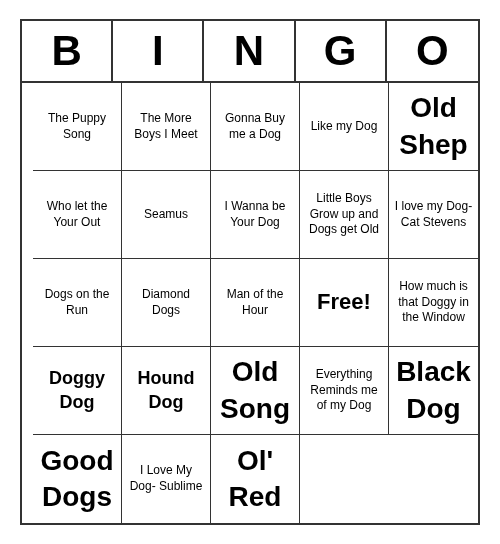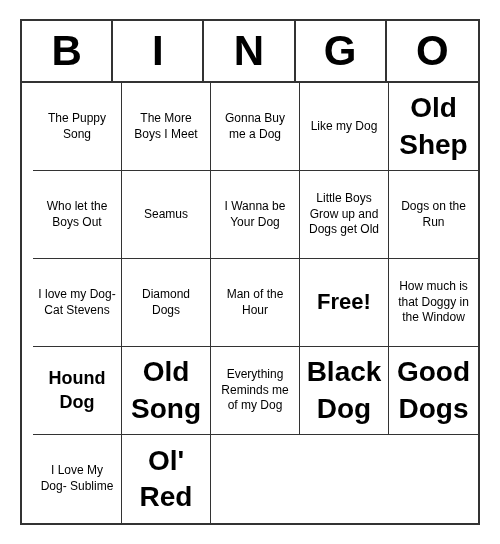--- a/index.html
+++ b/index.html
@@ -79,30 +79,31 @@
       <div class="bingo-letter">N</div>
       <div class="bingo-letter">G</div>
       <div class="bingo-letter">O</div>
     </div>
   <div class="bingo-grid">
   <div class="bingo-cell">The Puppy Song</div>
       <div class="bingo-cell">The More Boys I Meet</div>
       <div class="bingo-cell">Gonna Buy me a Dog</div>
       <div class="bingo-cell">Like my Dog</div>
       <div class="bingo-cell xl-text">Old Shep</div>
-      <div class="bingo-cell">Who let the Boys Out</div>
+      <div class="bingo-cell">Who let the Your Out</div>
       <div class="bingo-cell">Seamus</div>
       <div class="bingo-cell">I Wanna be Your Dog</div>
       <div class="bingo-cell">Little Boys Grow up and Dogs get Old</div>
+      <div class="bingo-cell">I love my Dog- Cat Stevens</div>
       <div class="bingo-cell">Dogs on the Run</div>
-      <div class="bingo-cell">I love my Dog- Cat Stevens</div>
       <div class="bingo-cell">Diamond Dogs</div>
       <div class="bingo-cell">Man of the Hour</div>
       <div class="bingo-cell free">Free!</div>
       <div class="bingo-cell">How much is that Doggy in the Window</div>
+      <div class="bingo-cell medium-text">Doggy Dog</div>
       <div class="bingo-cell medium-text">Hound Dog</div>
       <div class="bingo-cell xl-text">Old Song</div>
       <div class="bingo-cell">Everything Reminds me of my Dog</div>
       <div class="bingo-cell xl-text">Black Dog</div>
       <div class="bingo-cell xl-text">Good Dogs</div>
       <div class="bingo-cell">I Love My Dog- Sublime</div>
       <div class="bingo-cell xl-text">Ol' Red</div>
     </div>
 </div>
 

